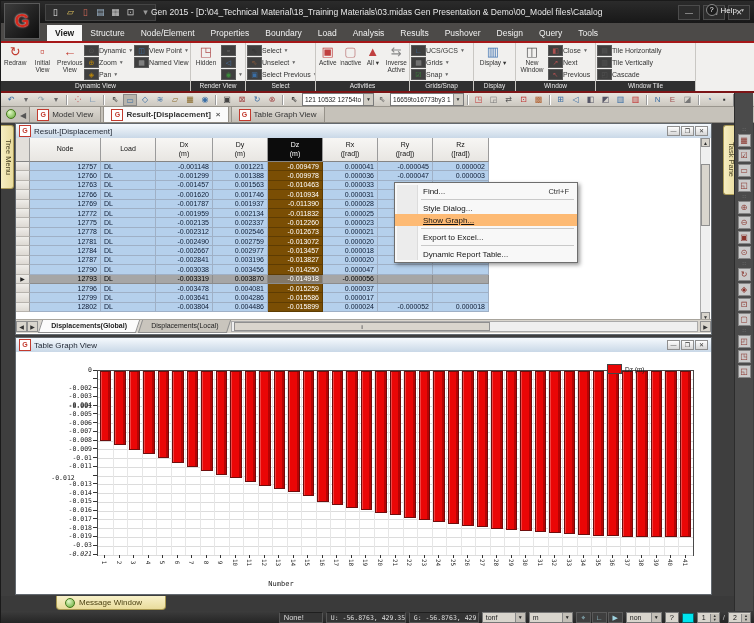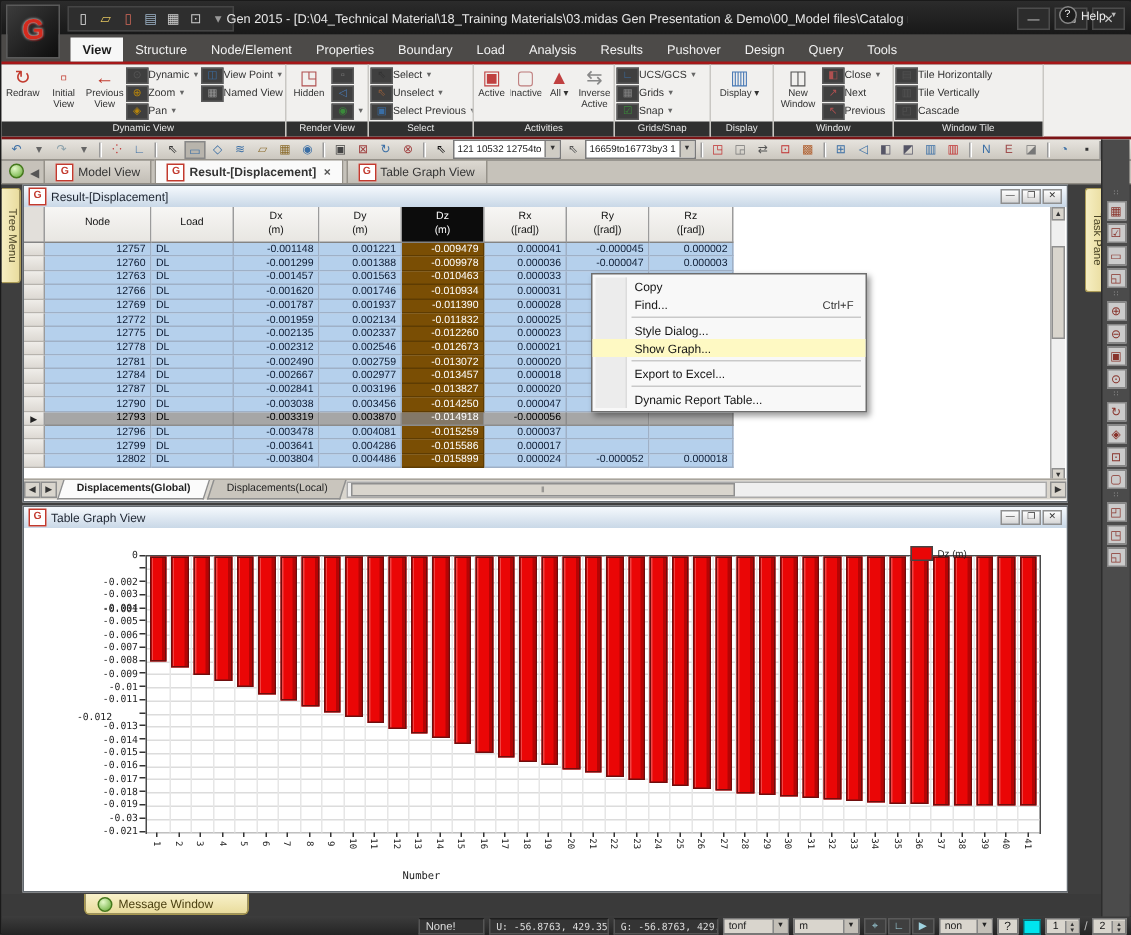--- a/index.html
+++ b/index.html
@@ -115,21 +115,21 @@
   #hthumb{position:absolute;left:2px;top:0;height:9px;width:55%;background:#d9d5cd;border:1px solid #8f8f8f;box-sizing:border-box;
     text-align:center;font-size:5px;line-height:8px;color:#666;}
   .harrow{width:11px;height:11px;background:#d9d5cd;border:1px solid #8f8f8f;font-size:6px;line-height:10px;text-align:center;color:#333;box-sizing:border-box;flex:0 0 auto;}
 
   
   #ctxmenu{position:absolute;left:393px;top:59px;width:182px;background:#f8f8f8;border:1px solid #6e6e6e;
     box-shadow:2px 2px 4px rgba(0,0,0,.4);padding:2px 0;z-index:50;}
   #ctxgutter{position:absolute;left:2px;top:2px;bottom:2px;width:20px;background:#ececec;border-right:1px solid #dcdcdc;}
   .mi{position:relative;height:12px;display:flex;align-items:center;padding:0 8px 0 28px;font-size:8px;color:#141414;}
   .mi .shortcut{margin-left:auto;font-size:7.5px;color:#333;}
-  .mi.hl{background:#fef9c3;}
+  .mi.hl{background:#fdba74;text-decoration:underline;}
   .msep{height:1px;background:#c9c9c9;margin:2px 3px 2px 26px;}
 
   
   #graphwin{left:14px;top:214px;width:697px;height:258px;}
   #gbody{position:absolute;left:0;top:14px;right:0;bottom:0;background:#fff;overflow:hidden;}
   #plot{position:absolute;left:81px;top:18px;width:595px;height:184px;border:1px solid #4a4a4a;box-sizing:content-box;}
   .hgrid{position:absolute;left:0;width:100%;height:1px;background:#dcdcdc;}
   .vgrid{position:absolute;top:0;height:100%;width:1px;background:#e6e6e6;}
   .bar{position:absolute;top:0;background:#ea0606;border:1px solid #6e0d0d;box-sizing:border-box;
     box-shadow:inset -2px 0 0 rgba(0,0,0,.22), inset 1px 0 0 rgba(255,255,255,.25);}
@@ -879,21 +879,21 @@
           <div class="ylab" style="top: 158.19px;">-0.016</div>
           <div class="ytick" style="top: 157.69px;"></div>
           <div class="ylab" style="top: 166.952px;">-0.017</div>
           <div class="ytick" style="top: 166.452px;"></div>
           <div class="ylab" style="top: 175.714px;">-0.018</div>
           <div class="ytick" style="top: 175.214px;"></div>
           <div class="ylab" style="top: 184.476px;">-0.019</div>
           <div class="ytick" style="top: 183.976px;"></div>
           <div class="ylab" style="top: 193.238px;">-0.03</div>
           <div class="ytick" style="top: 192.738px;"></div>
-          <div class="ylab" style="top: 202px;">-0.021</div>
+          <div class="ylab" style="top: 202px; font-style: italic;">-0.021</div>
           <div class="ytick" style="top: 201.5px;"></div>
           <div class="xtick" style="left: 88.2561px;"></div>
           <div class="xlab" style="left: 82.2561px;">1</div>
           <div class="xtick" style="left: 102.768px;"></div>
           <div class="xlab" style="left: 96.7683px;">2</div>
           <div class="xtick" style="left: 117.28px;"></div>
           <div class="xlab" style="left: 111.28px;">3</div>
           <div class="xtick" style="left: 131.793px;"></div>
           <div class="xlab" style="left: 125.793px;">4</div>
           <div class="xtick" style="left: 146.305px;"></div>
@@ -968,23 +968,20 @@
           <div class="xlab" style="left: 633.72px;">39</div>
           <div class="xtick" style="left: 654.232px;"></div>
           <div class="xlab" style="left: 648.232px;">40</div>
           <div class="xtick" style="left: 668.744px;"></div>
           <div class="xlab" style="left: 662.744px;">41</div>
         </div>
     </div>
 
     <div id="ctxmenu">
       <div id="ctxgutter"></div>
-    <div class="mi">
-          <span>Copy</span>
-        </div>
         <div class="mi">
           <span>Find...</span>
           <span class="shortcut">Ctrl+F</span>
         </div>
         <div class="msep"></div>
         <div class="mi">
           <span>Style Dialog...</span>
         </div>
         <div class="mi hl">
           <span>Show Graph...</span>

